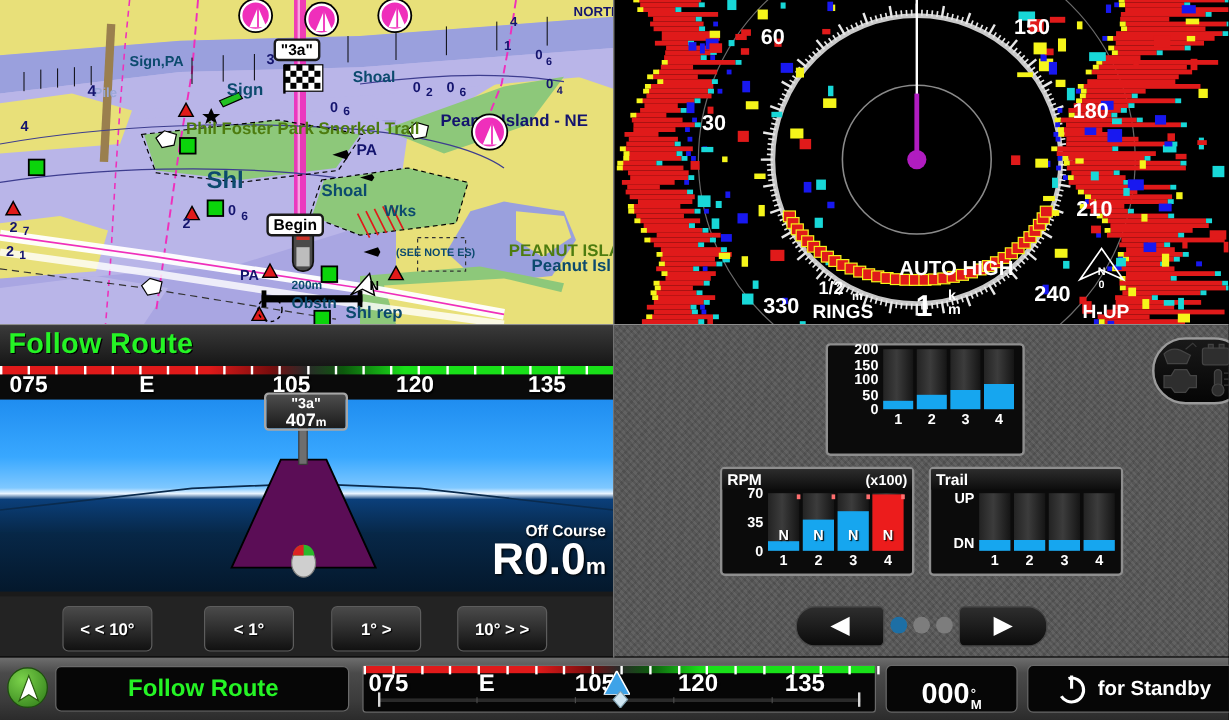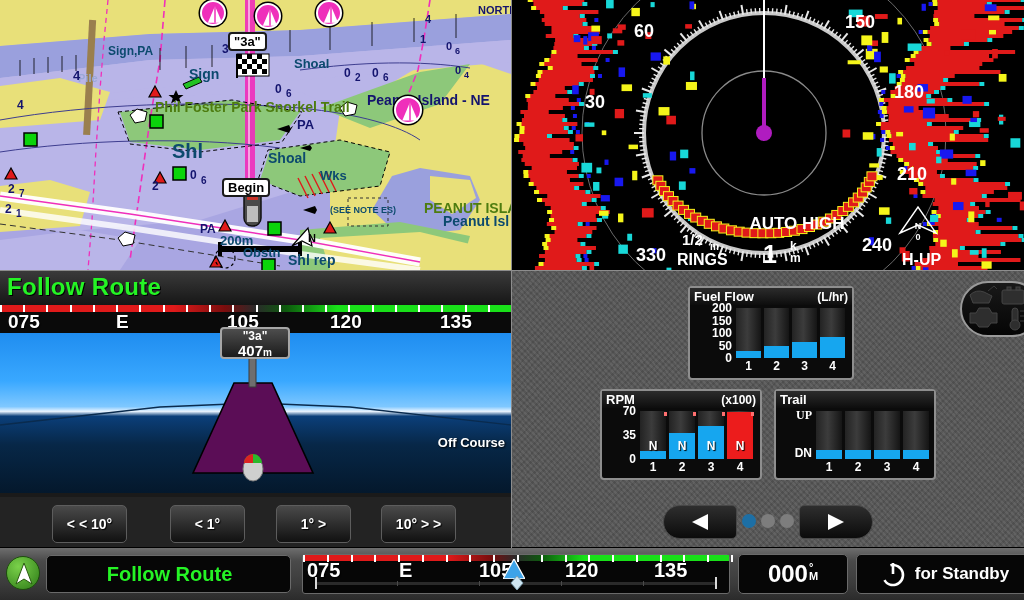--- a/index.html
+++ b/index.html
@@ -132,21 +132,21 @@
      background:#060606; border:1px solid #6a6a6a; border-radius:3px; }
   #bb-cmp .cmp-lab { font-size:20px; }
   .slid { position:absolute; left:4px; bottom:4px; width:418px; height:12px; }
   .slid .rail { position:absolute; left:8px; top:5px; width:402px; height:3px;
      background:#2a2a2a; }
   .slid .end { position:absolute; top:0; width:2px; height:12px; background:#d8d8d8; }
   .slid .sm { position:absolute; top:4px; width:1px; height:5px; background:#4a4a4a; }
   .bb-box { position:absolute; top:6px; height:40px; background:#060606;
      border:1px solid #6a6a6a; border-radius:5px; display:flex;
      align-items:center; justify-content:center; }
-  #bb-hdg { left:738px; width:110px; }
+  #bb-hdg { left:738px; width:110px;align-items:flex-end; }
   #bb-hdg .n { color:#fff; font-size:24px; font-weight:bold; }
   #bb-hdg .s { color:#fff; font-size:11px; font-weight:bold;
      display:flex; flex-direction:column; line-height:9px; margin-left:1px;
      margin-top:-5px;}
   #bb-standby { left:856px; width:176px; gap:8px; }
   #bb-standby .t { color:#fff; font-size:17px; font-weight:bold; }
 </style>
 </head>
 <body>
 
@@ -299,21 +299,21 @@
         <div class="map-label lbl-black" style="left: 268px; top: 150px; font-size: 14px;">Shoal</div>
         <div class="map-label lbl-black" style="left: 320px; top: 168px; font-size: 13px;">Wks</div>
         <div class="map-label lbl-dark" style="left: 297px; top: 117px; font-size: 13px;">PA</div>
         <div class="map-label lbl-dark" style="left: 200px; top: 222px; font-size: 12px;">PA</div>
         <div class="map-label lbl-dark" style="left: 367px; top: 92px; font-size: 14px;">Peanut Island - NE</div>
         <div class="map-label lbl-grey" style="left: 424px; top: 200px; font-size: 14px;">PEANUT ISLAND</div>
         <div class="map-label lbl-black" style="left: 443px; top: 213px; font-size: 14px;">Peanut Isl</div>
         <div class="map-label lbl-dark" style="left: 478px; top: 4px; font-size: 11px;">NORTH ENTRANCE</div>
         <div class="map-label lbl-black" style="left: 243px; top: 245px; font-size: 13px;">Obstn</div>
         <div class="map-label lbl-black" style="left: 288px; top: 252px; font-size: 14px;">Shl rep</div>
-        <div class="map-label lbl-black" style="left: 220px; top: 233px; font-size: 13px;">200m</div>
+        <div class="map-label lbl-black" style="left: 243px; top: 233px; font-size: 10px;">200m</div>
         <div class="map-label lbl-black" style="left: 330px; top: 205px; font-size: 9px;">(SEE NOTE ES)</div>
         <div class="map-label lbl-dark" style="left: 275px; top: 82px; font-size: 12px;">0</div>
         <div class="map-label lbl-dark" style="left: 286px; top: 88px; font-size: 10px;">6</div>
         <div class="map-label lbl-dark" style="left: 344px; top: 66px; font-size: 12px;">0</div>
         <div class="map-label lbl-dark" style="left: 355px; top: 72px; font-size: 10px;">2</div>
         <div class="map-label lbl-dark" style="left: 372px; top: 66px; font-size: 12px;">0</div>
         <div class="map-label lbl-dark" style="left: 383px; top: 72px; font-size: 10px;">6</div>
         <div class="map-label lbl-dark" style="left: 190px; top: 168px; font-size: 12px;">0</div>
         <div class="map-label lbl-dark" style="left: 201px; top: 175px; font-size: 10px;">6</div>
         <div class="map-label lbl-dark" style="left: 152px; top: 179px; font-size: 12px;">2</div>
@@ -1139,40 +1139,39 @@
       <div style="position:absolute;left:220px;top:-6px;width:70px;height:32px;
                   background:linear-gradient(#4d4d4d,#1b1b1b);border:2px solid #a6a6a6;
                   border-radius:4px;text-align:center;">
         <div style="color:#fff;font-size:12px;font-weight:bold;line-height:13px;margin-top:1px;">"3a"</div>
         <div style="color:#fff;font-weight:bold;line-height:15px;">
           <span style="font-size:15px;">407</span><span style="font-size:10px;">m</span>
         </div>
       </div>
       
       <div class="offc" style="top:102px;font-size:13px;">Off Course</div>
+      <div class="offc" style="top:112px;">
+        <span style="font-size:37px;">R0.0</span><span style="font-size:19px;">m</span>
+      </div>
     </div>
 
     <div class="turn-row">
       <div id="turn-btns">
           <div class="turn-btn" style="left: 52px;">&lt; &lt; 10°</div>
           <div class="turn-btn" style="left: 170px;">&lt; 1°</div>
           <div class="turn-btn" style="left: 276px;">1° &gt;</div>
           <div class="turn-btn" style="left: 381px;">10° &gt; &gt;</div>
         </div>
     </div>
   </div>
 
   <div class="quad" id="gauge-panel">
 
 
     <div class="gbox" id="g-fuel" style="left:176px;top:15px;width:166px;height:94px;">
-      <div class="gbox-head">
-        <div class="l">Fuel Flow</div>
-        <div class="r">(L/hr)</div>
-      </div>
       <div class="gbody" id="fuel-body" style="height:73px;">
           <div class="axlab" style="left: 0px; width: 42px; top: -4px;">200</div>
           <div class="axlab" style="left: 0px; width: 42px; top: 8.5px;">150</div>
           <div class="axlab" style="left: 0px; width: 42px; top: 21px;">100</div>
           <div class="axlab" style="left: 0px; width: 42px; top: 33.5px;">50</div>
           <div class="axlab" style="left: 0px; width: 42px; top: 46px;">0</div>
           <div class="bslot" style="left: 46px; top: 3px; height: 50px; width: 25px;">
             <div class="bfill" style="height: 7.5px;"></div>
           </div>
           <div class="bnum" style="left: 46px; width: 25px; top: 54px;">1</div>
@@ -1225,21 +1224,21 @@
           <div class="bN" style="left: 125px; width: 26px; top: 31px;">N</div>
           <div class="bnum" style="left: 125px; width: 26px; top: 52px;">4</div>
         </div>
     </div>
 
     <div class="gbox" id="g-trim" style="left:262px;top:118px;width:162px;height:91px;">
       <div class="gbox-head">
         <div class="l">Trail</div>
       </div>
       <div class="gbody" id="trim-body" style="height:70px;">
-          <div class="axlab" style="left: 0px; width: 36px; top: 0px; font-family: Liberation Serif, serif;">UP</div>
+          <div class="axlab" style="left: 0px; width: 36px; top: 0px;">UP</div>
           <div class="axlab" style="left: 0px; width: 36px; top: 38px;">DN</div>
           <div class="bslot" style="left: 40px; top: 3px; height: 48px; width: 26px;">
             <div class="bfill" style="height: 8.64px;"></div>
           </div>
           <div class="bnum" style="left: 40px; width: 26px; top: 52px;">1</div>
           <div class="bslot" style="left: 69px; top: 3px; height: 48px; width: 26px;">
             <div class="bfill" style="height: 8.64px;"></div>
           </div>
           <div class="bnum" style="left: 69px; width: 26px; top: 52px;">2</div>
           <div class="bslot" style="left: 98px; top: 3px; height: 48px; width: 26px;">

